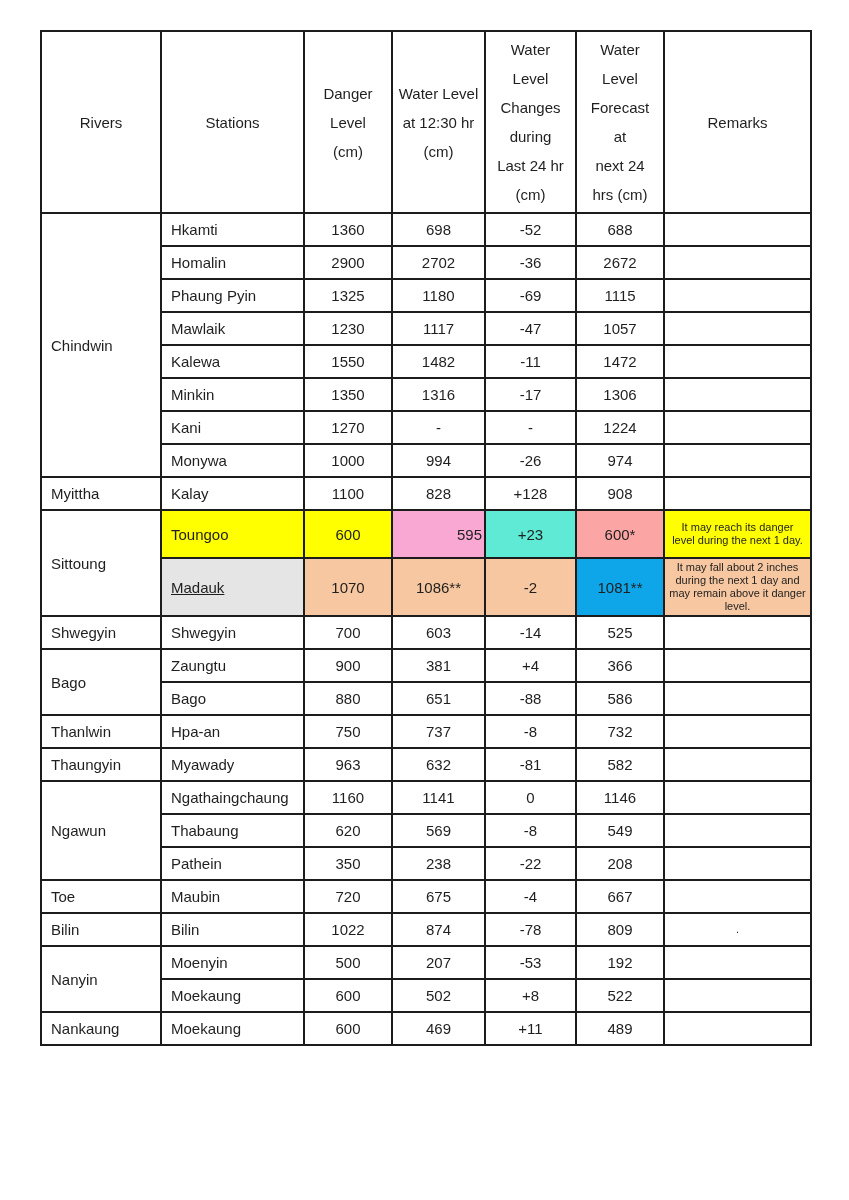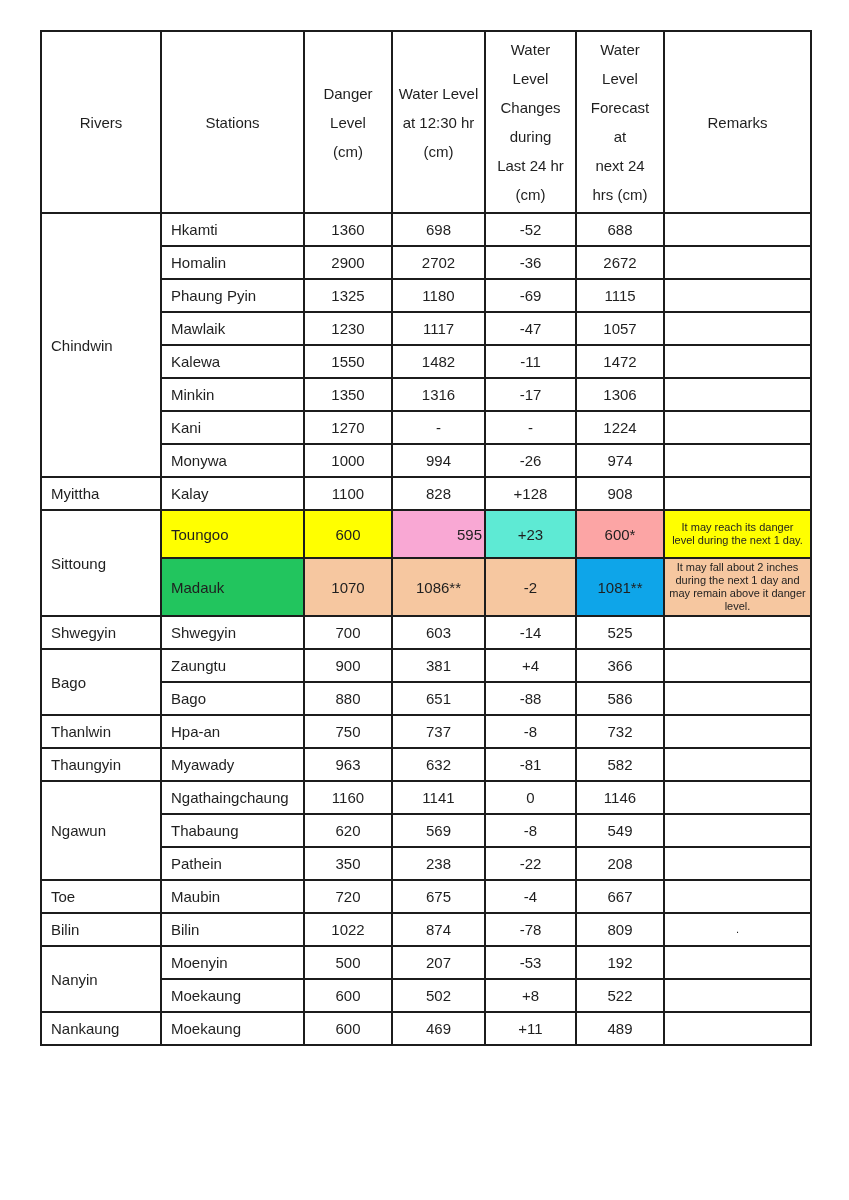--- a/index.html
+++ b/index.html
@@ -174,21 +174,21 @@
         <tr class="row-tall">
           <td class="cell-river" rowspan="2">Sittoung</td>
           <td class="cell-station" style="background: rgb(255, 255, 0);">Toungoo</td>
           <td class="cell-num" style="background: rgb(255, 255, 0);">600</td>
           <td class="cell-num" style="background: #f9a8d4; text-align: right;">595</td>
           <td class="cell-num" style="background: #5eead4;">+23</td>
           <td class="cell-num" style="background: #fca5a5;">600*</td>
           <td class="cell-remarks" style="background: rgb(255, 255, 0);">It may reach its danger level during the next 1 day.</td>
         </tr>
         <tr class="row-tall">
-          <td class="cell-station" style="background: #22c55e;">Madauk</td>
+          <td class="cell-station" style="background: #e5e5e5; text-decoration: underline;">Madauk</td>
           <td class="cell-num" style="background: rgb(246, 199, 160);">1070</td>
           <td class="cell-num" style="background: rgb(246, 199, 160);">1086**</td>
           <td class="cell-num" style="background: rgb(246, 199, 160);">-2</td>
           <td class="cell-num" style="background: #0ea5e9;">1081**</td>
           <td class="cell-remarks" style="background: rgb(246, 199, 160);">It may fall about 2 inches during the next 1 day and may remain above it danger level.</td>
         </tr>
         <tr>
           <td class="cell-river" rowspan="1">Shwegyin</td>
           <td class="cell-station">Shwegyin</td>
           <td class="cell-num">700</td>

